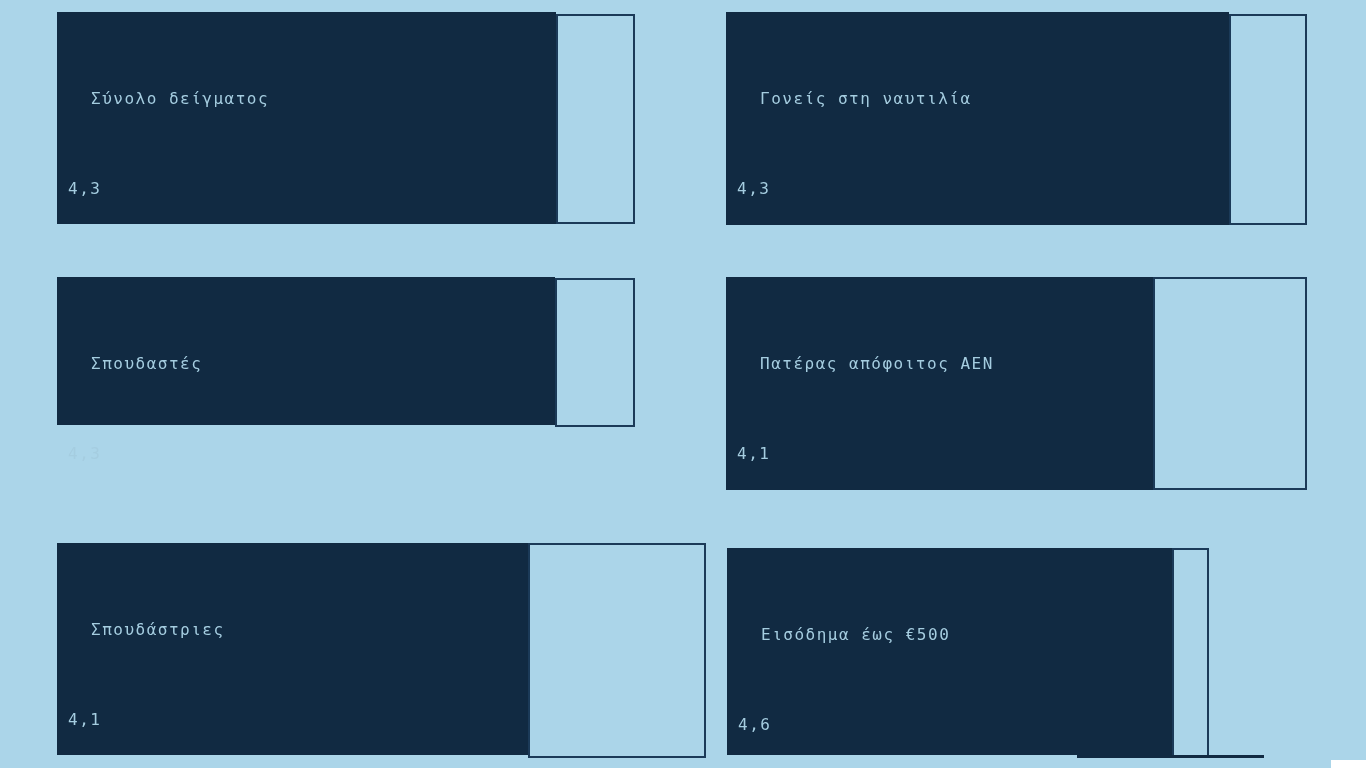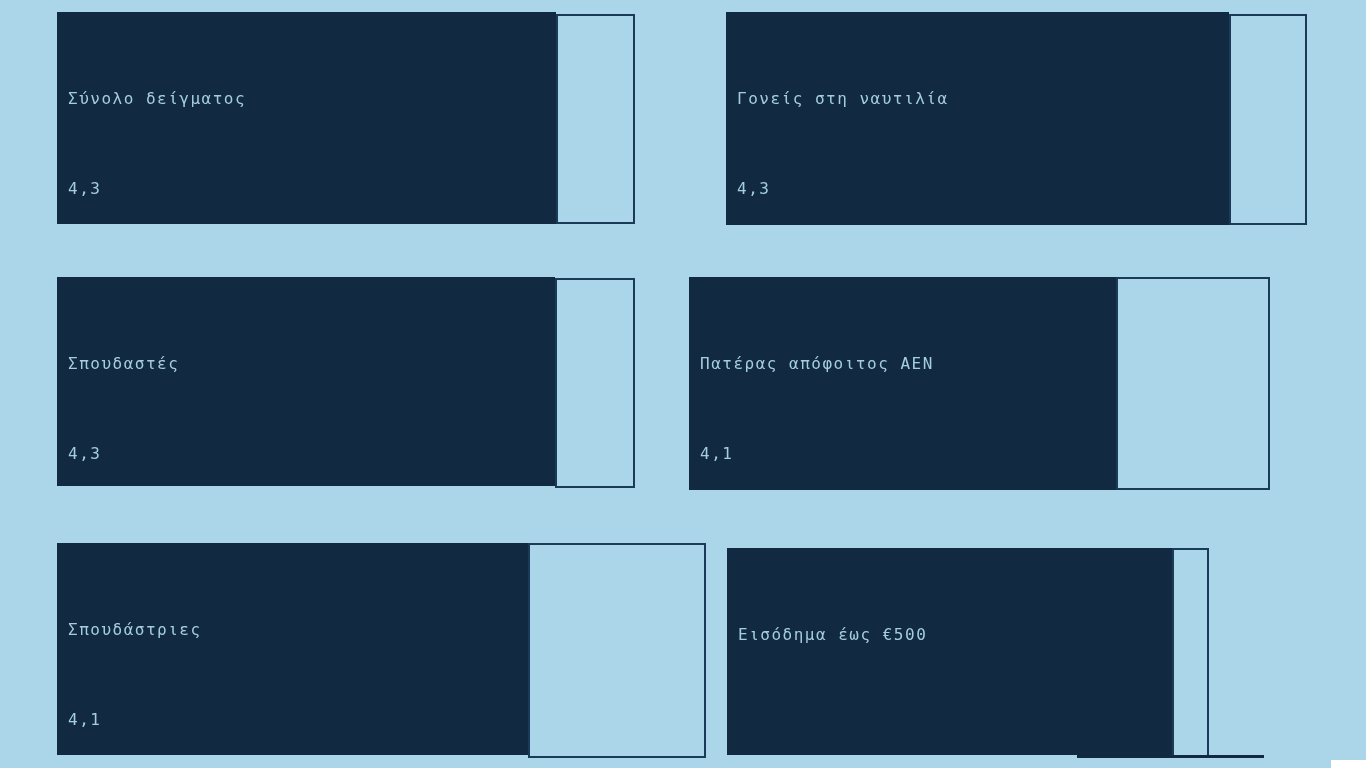--- a/index.html
+++ b/index.html
@@ -28,28 +28,28 @@
     box-sizing:border-box;
   }
   .tile-text{
     position:absolute;left:11px;top:12px;
     color:var(--text);
     font-size:16px;
     letter-spacing:1.5px;
     line-height:30px;
     white-space:pre;
   }
-  .tile-label{display:block;}
+  .tile-label{display:block;margin-left:23px;}
   .tile-value{display:block;}
 
   
   .t0{left:57px;  top:12px;  width:578px; height:212px;}
   .t1{left:726px; top:12px;  width:581px; height:213px;}
-  .t2{left:57px;  top:277px; width:578px; height:209px;}
-  .t3{left:689px; top:277px; width:581px; height:213px;}
+  .t2{left:57px;  top:277px; width:578px; height:148px;}
+  .t3{left:726px; top:277px; width:581px; height:213px;}
   .t4{left:57px;  top:543px; width:649px; height:212px;}
   .t5{left:727px; top:548px; width:482px; height:207px;}
 
   
   .t0 .rest,.t1 .rest{top:2px;}
   .t2 .rest{top:1px;bottom:-2px;}
   .t4 .rest,.t5 .rest{bottom:-3px;}
 
   
   .t5 .step{
@@ -110,17 +110,18 @@
       <span class="tile-value">4,1</span>
     </div>
   </div>
 
   <div class="tile t5">
     <div class="bar" style="width: 92.4%;"></div>
     <div class="rest" style="left: 92.4%;"></div>
     <div class="step"></div>
     <div class="tile-text">
       <span class="tile-label">Εισόδημα έως €500</span>
+      <span class="tile-value">4,6</span>
     </div>
   </div>
 
   <div class="corner-sliver"></div>
 </div>
 
 </body></html>

